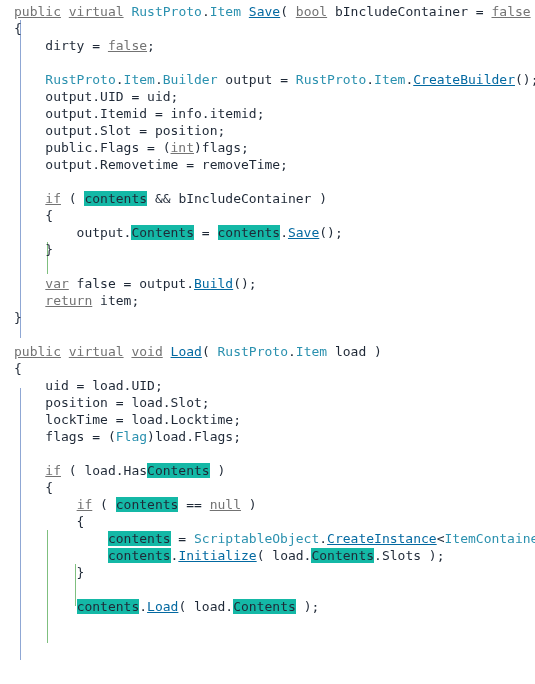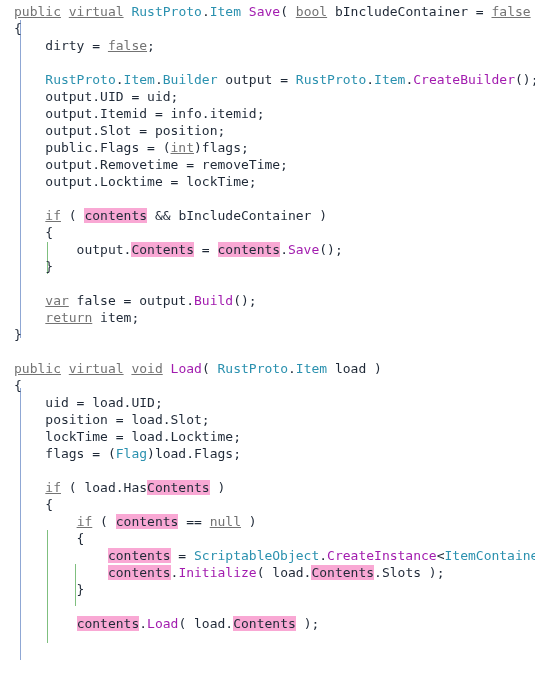--- a/index.html
+++ b/index.html
@@ -40,26 +40,26 @@
     white-space: pre;
     padding-left: 14px;
     letter-spacing: 0px;
     z-index: 2;
   }
 
   
   .kw   { color: #737373; text-decoration: underline; }            
   .typ  { color: #2b91af; }            
   .id   { color: #1f2937; }            
-  .mth  { color: #a21caf; }            
+  .mth  { color: #0369a1; text-decoration: underline; }            
   .brc  { color: #1f2937; }            
 
   
   .hl {
-    background: #f9a8d4;
+    background: #14b8a6;
   }
 </style>
 </head>
 <body>
 
 <div id="editor">
   <div id="guides">
       <div class="guide" style="left: 20px; top: 20px; height: 318px; background: rgb(143, 167, 212);"></div>
       <div class="guide" style="left: 47px; top: 242px; height: 32px; background: rgb(127, 191, 127);"></div>
       <div class="guide" style="left: 20px; top: 388px; height: 272px; background: rgb(143, 167, 212);"></div>
@@ -70,21 +70,20 @@
       <div class="line"><span class="kw">public</span><span class="id"> </span><span class="kw">virtual</span><span class="id"> </span><span class="typ">RustProto</span><span class="id">.</span><span class="typ">Item</span><span class="id"> </span><span class="mth">Save</span><span class="id">( </span><span class="kw">bool</span><span class="id"> bIncludeContainer = </span><span class="kw">false</span><span class="id"> )</span></div>
       <div class="line"><span class="brc">{</span></div>
       <div class="line"><span class="id">    dirty = </span><span class="kw">false</span><span class="id">;</span></div>
       <div class="line">&nbsp;</div>
       <div class="line"><span class="id">    </span><span class="typ">RustProto</span><span class="id">.</span><span class="typ">Item</span><span class="id">.</span><span class="typ">Builder</span><span class="id"> output = </span><span class="typ">RustProto</span><span class="id">.</span><span class="typ">Item</span><span class="id">.</span><span class="mth">CreateBuilder</span><span class="id">();</span></div>
       <div class="line"><span class="id">    output.UID = uid;</span></div>
       <div class="line"><span class="id">    output.Itemid = info.itemid;</span></div>
       <div class="line"><span class="id">    output.Slot = position;</span></div>
       <div class="line"><span class="id">    public.Flags = (</span><span class="kw">int</span><span class="id">)flags;</span></div>
       <div class="line"><span class="id">    output.Removetime = removeTime;</span></div>
-      <div class="line"><span class="id">    output.Locktime = lockTime;</span></div>
       <div class="line">&nbsp;</div>
       <div class="line"><span class="id">    </span><span class="kw">if</span><span class="id"> ( </span><span class="id hl">contents</span><span class="id"> &amp;&amp; bIncludeContainer )</span></div>
       <div class="line"><span class="brc">    {</span></div>
       <div class="line"><span class="id">        output.</span><span class="id hl">Contents</span><span class="id"> = </span><span class="id hl">contents</span><span class="id">.</span><span class="mth">Save</span><span class="id">();</span></div>
       <div class="line"><span class="brc">    }</span></div>
       <div class="line">&nbsp;</div>
       <div class="line"><span class="id">    </span><span class="kw">var</span><span class="id"> false = output.</span><span class="mth">Build</span><span class="id">();</span></div>
       <div class="line"><span class="id">    </span><span class="kw">return</span><span class="id"> item;</span></div>
       <div class="line"><span class="brc">}</span></div>
       <div class="line">&nbsp;</div>

